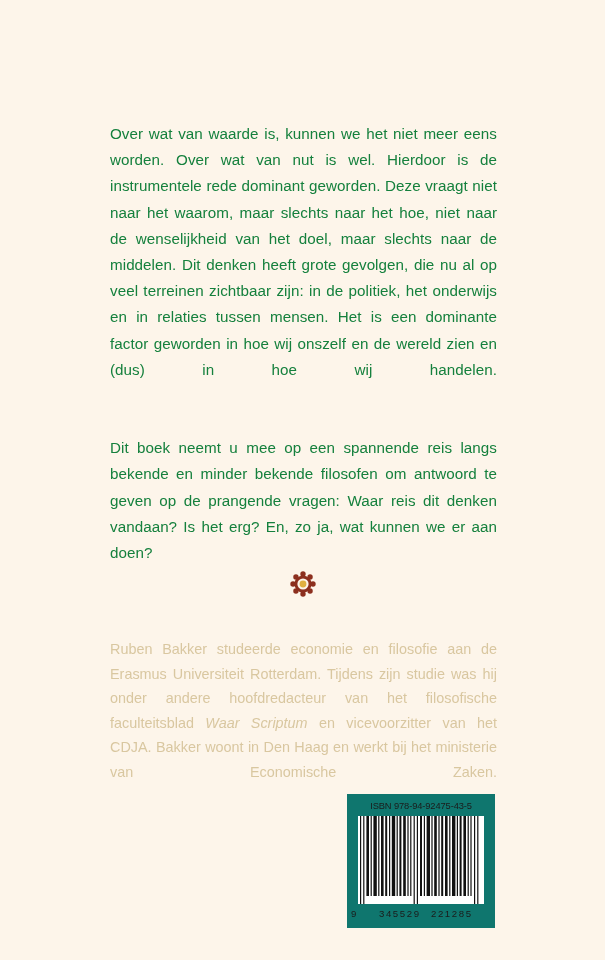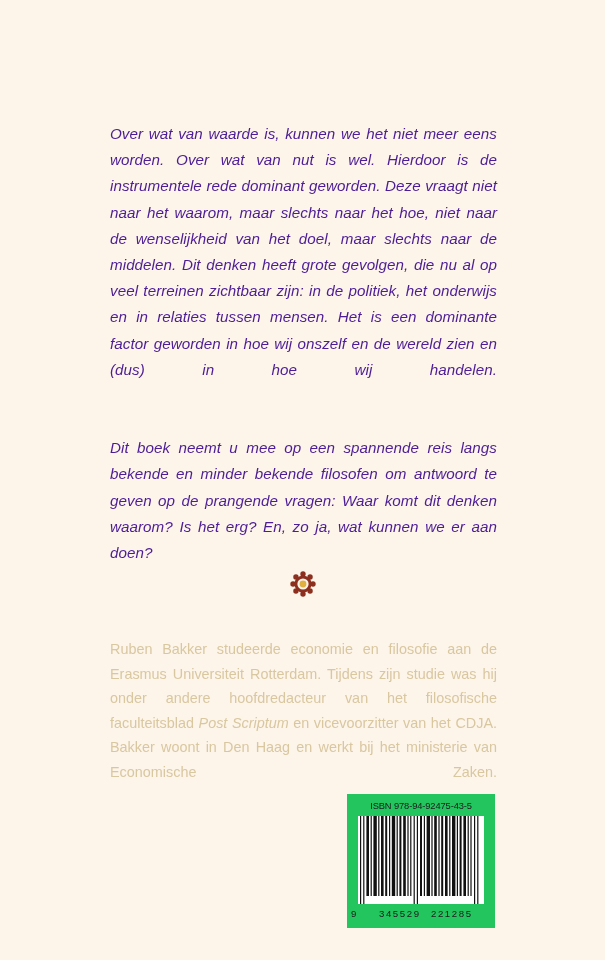--- a/index.html
+++ b/index.html
@@ -24,28 +24,27 @@
 
   .blurb {
     position: absolute;
     left: 110px;
     top: 121px;
     width: 387px;
   }
 
   .blurb p {
     margin: 0 0 26px 0;
-    color: #4c1d95;
+    color: #15803d;
     font-size: 15.2px;
     line-height: 26.2px;
     text-align: justify;
     text-justify: inter-word;
     letter-spacing: 0.05px;
     font-weight: 400;
-    font-style: italic;
   }
   .blurb p:last-child { margin-bottom: 0; }
 
   
   .blurb p::after {
     content: "";
     display: inline-block;
     width: 100%;
   }
 
@@ -89,21 +88,21 @@
   .bio .title-italic {
     font-style: italic;
   }
 
   .barcode-box {
     position: absolute;
     left: 347px;
     top: 794px;
     width: 148px;
     height: 134px;
-    background: #22c55e;
+    background: #0f766e;
     box-sizing: border-box;
     padding: 0;
   }
 
   .barcode-isbn {
     text-align: center;
     color: #1b1b1b;
     font-size: 9.3px;
     font-family: "Liberation Sans", sans-serif;
     letter-spacing: -0.1px;
@@ -136,21 +135,21 @@
   .dg-left  { left: 32px; letter-spacing: 1.6px; }
   .dg-right { left: 84px; letter-spacing: 1.6px; }
 </style>
 </head>
 <body>
 
 <div class="page">
 
   <div class="blurb">
     <p>Over wat van waarde is, kunnen we het niet meer eens worden. Over wat van nut is wel. Hierdoor is de instrumentele rede dominant geworden. Deze vraagt niet naar het waarom, maar slechts naar het hoe, niet naar de wenselijkheid van het doel, maar slechts naar de middelen. Dit denken heeft grote gevolgen, die nu al op veel terreinen zichtbaar zijn: in de politiek, het onderwijs en in relaties tussen mensen. Het is een dominante factor geworden in hoe wij onszelf en de wereld zien en (dus) in hoe wij handelen.</p>
-    <p>Dit boek neemt u mee op een spannende reis langs bekende en minder bekende filosofen om antwoord te geven op de prangende vragen: Waar komt dit denken waarom? Is het erg? En, zo ja, wat kunnen we er aan doen?</p>
+    <p>Dit boek neemt u mee op een spannende reis langs bekende en minder bekende filosofen om antwoord te geven op de prangende vragen: Waar reis dit denken vandaan? Is het erg? En, zo ja, wat kunnen we er aan doen?</p>
   </div>
 
   <div class="ornament-wrap">
     <svg class="ornament" viewBox="0 0 28 28">
       <g transform="translate(14,14)">
         <g fill="#8c2f1e">
           <circle cx="0" cy="-10" r="2.7"></circle>
           <circle cx="7.07" cy="-7.07" r="2.7"></circle>
           <circle cx="10" cy="0" r="2.7"></circle>
           <circle cx="7.07" cy="7.07" r="2.7"></circle>
@@ -160,21 +159,21 @@
           <circle cx="-7.07" cy="-7.07" r="2.7"></circle>
         </g>
         <circle cx="0" cy="0" r="8.6" fill="#8c2f1e"></circle>
         <circle cx="0" cy="0" r="5.6" fill="#fdf5ea"></circle>
         <circle cx="0" cy="0" r="3.4" fill="#e0b040"></circle>
       </g>
     </svg>
   </div>
 
   <div class="bio">
-    <p><span>Ruben Bakker studeerde economie en filosofie aan de Erasmus Universiteit Rotterdam. Tijdens zijn studie was hij onder andere hoofdredacteur van het filosofische faculteitsblad </span><span class="title-italic">Post Scriptum</span><span> en vicevoorzitter van het CDJA. Bakker woont in Den Haag en werkt bij het ministerie van Economische Zaken.</span></p>
+    <p><span>Ruben Bakker studeerde economie en filosofie aan de Erasmus Universiteit Rotterdam. Tijdens zijn studie was hij onder andere hoofdredacteur van het filosofische faculteitsblad </span><span class="title-italic">Waar Scriptum</span><span> en vicevoorzitter van het CDJA. Bakker woont in Den Haag en werkt bij het ministerie van Economische Zaken.</span></p>
   </div>
 
   <div class="barcode-box">
     <div class="barcode-isbn">ISBN 978-94-92475-43-5</div>
 
     <svg class="barcode-bars" viewBox="0 0 126 88" preserveAspectRatio="none">
       <rect x="0" y="0" width="126" height="88" fill="#ffffff"></rect>
       <g fill="#111111">
         <rect x="2" y="0" width="1.2" height="88"></rect>
         <rect x="5.2" y="0" width="1.2" height="88"></rect>

